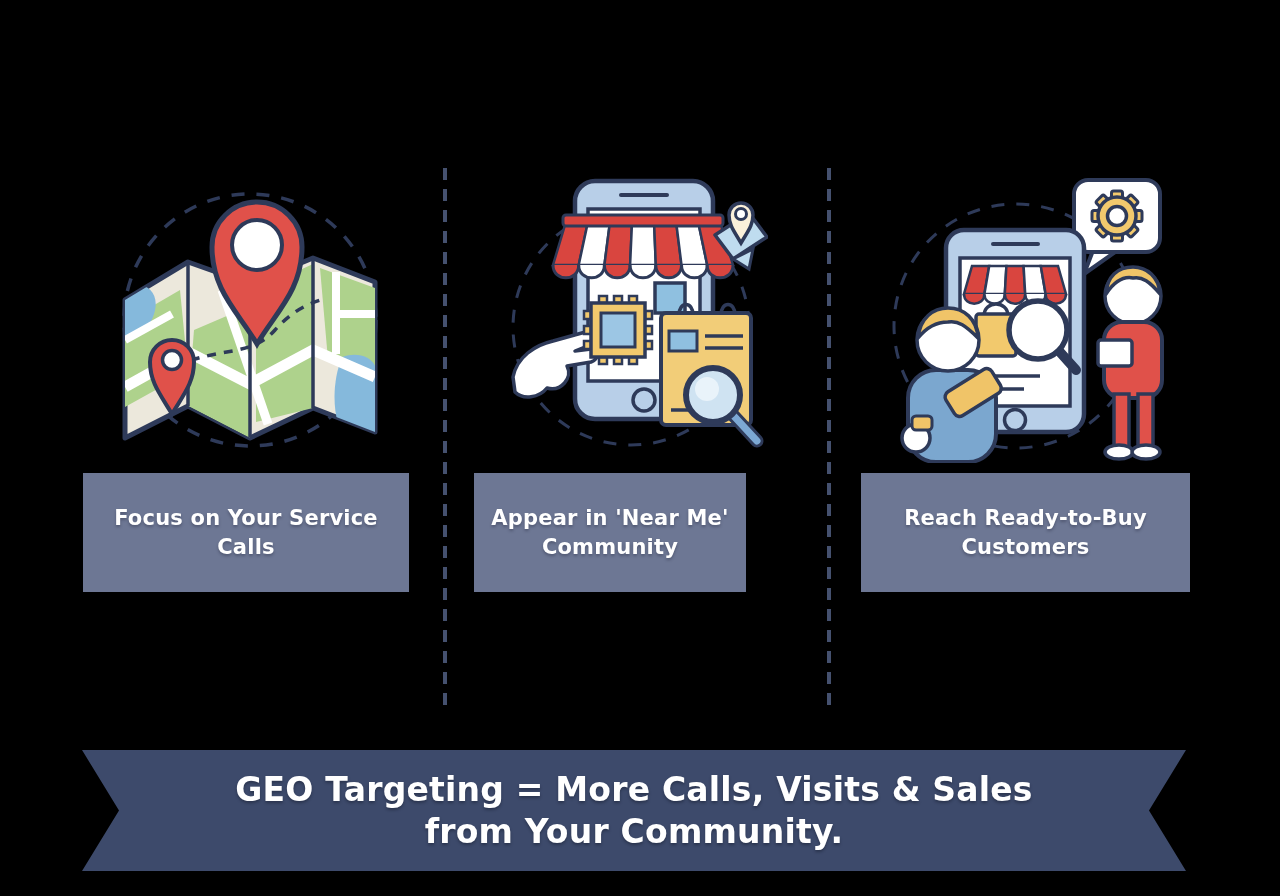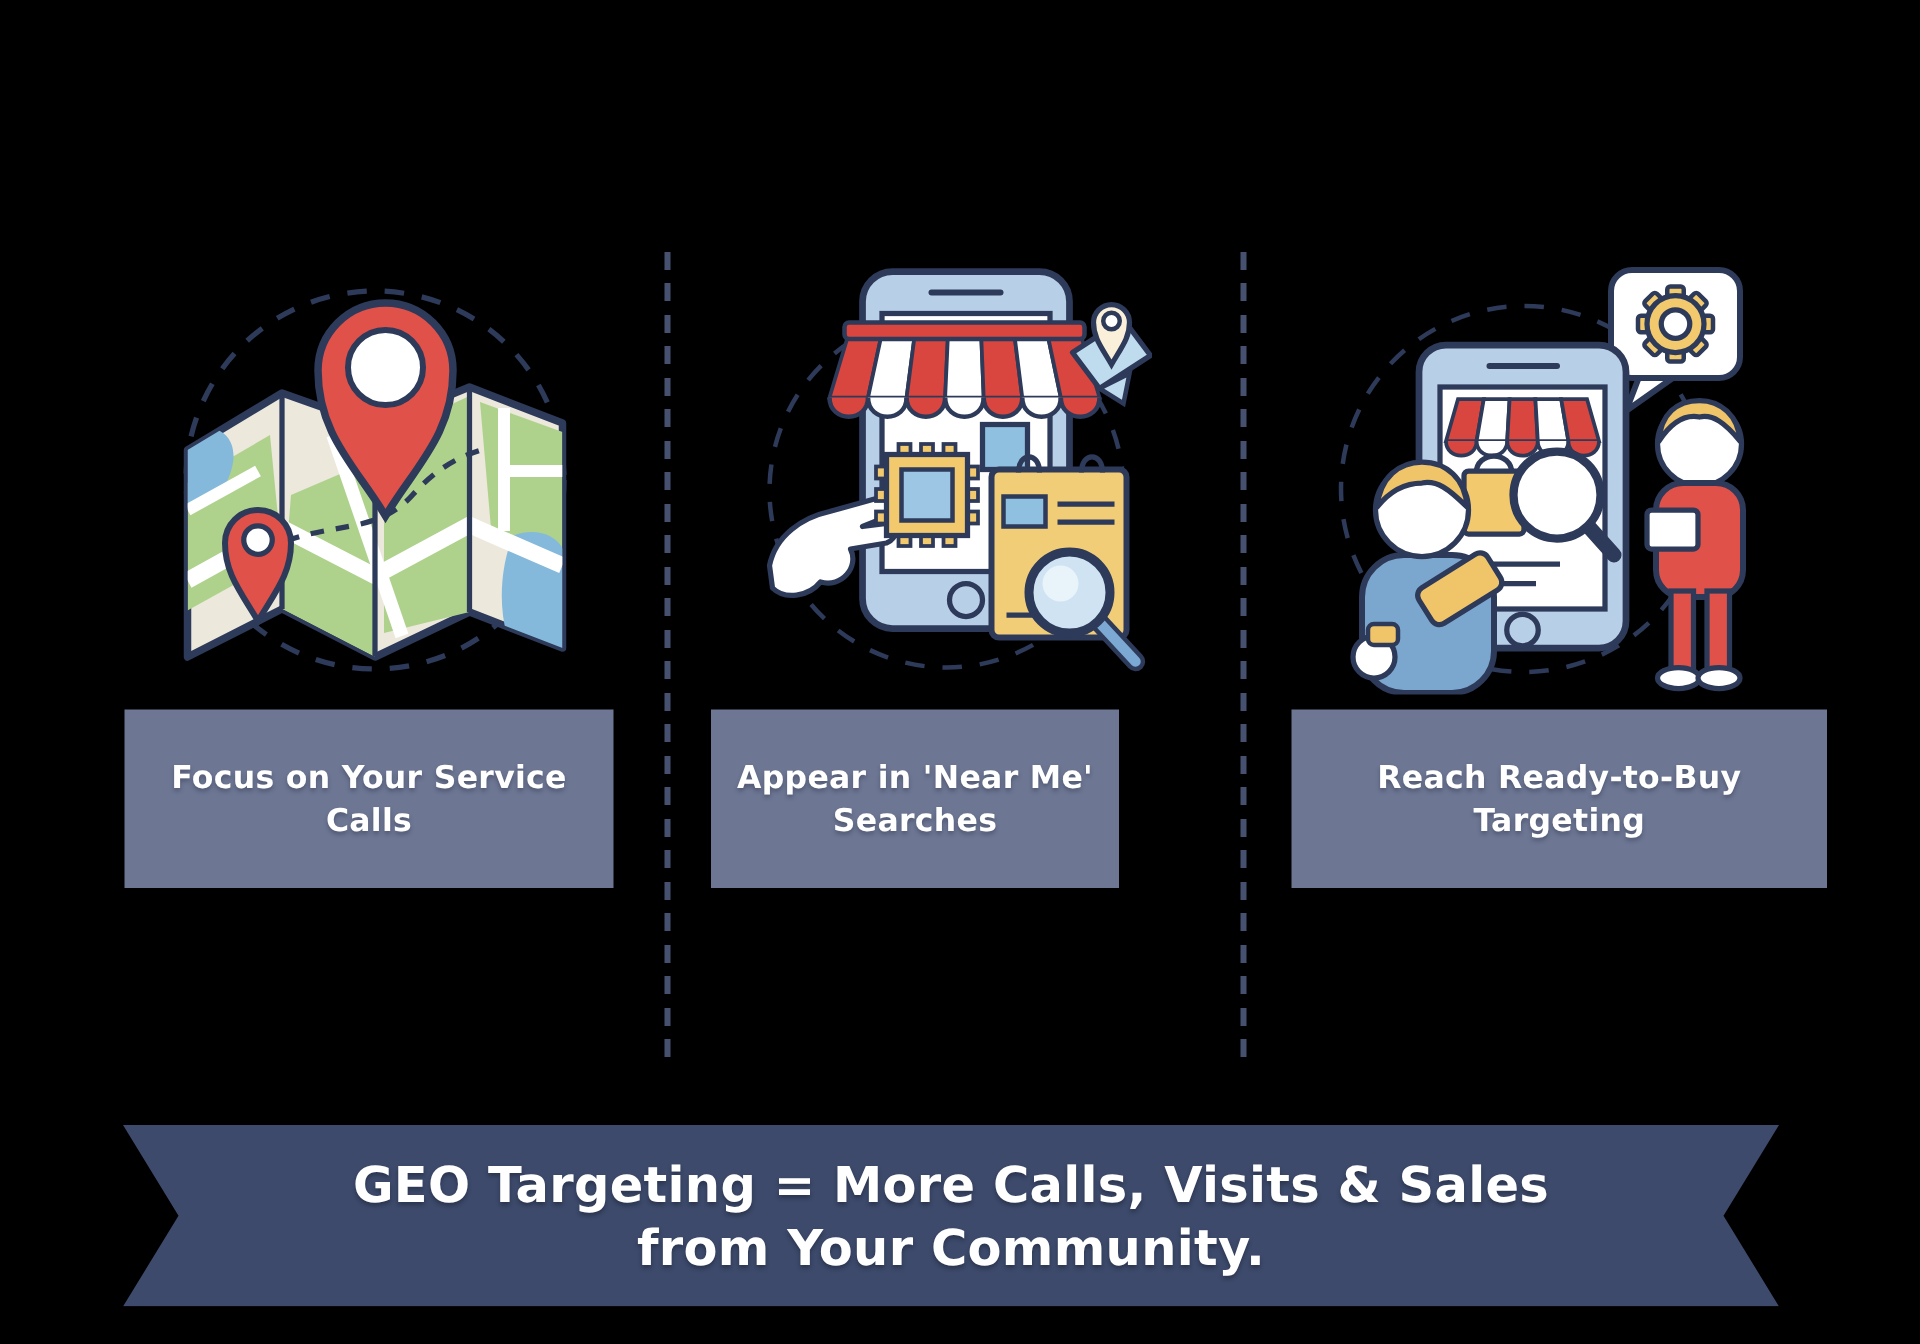--- a/index.html
+++ b/index.html
@@ -17,21 +17,21 @@
   .illus svg { display:block; }
   .caption-box {
     position:absolute; top:473px; height:119px; background:#6d7794;
     color:#ffffff; display:flex; flex-direction:column; align-items:center;
     justify-content:center; text-align:center; font-weight:800; font-size:21px;
     line-height:1.35; letter-spacing:.2px;
     text-shadow:0 2px 3px rgba(25,30,48,.35);
   }
   .caption-box.c1 { left:83px;  width:326px; }
   .caption-box.c2 { left:474px; width:272px; }
-  .caption-box.c3 { left:861px; width:357px;text-align:right; }
+  .caption-box.c3 { left:861px; width:329px;text-align:right; }
   .ribbon {
     position:absolute; left:82px; top:750px; width:1104px; height:121px;
     background:#3d4a6b;
     -webkit-clip-path:polygon(0 0,100% 0,calc(100% - 37px) 50%,100% 100%,0 100%,37px 50%);
     clip-path:polygon(0 0,100% 0,calc(100% - 37px) 50%,100% 100%,0 100%,37px 50%);
     display:flex; flex-direction:column; align-items:center; justify-content:center;
     color:#ffffff; font-weight:800; font-size:33px; line-height:1.27;
     text-shadow:0 2px 3px rgba(15,20,35,.4); letter-spacing:.2px;
   }
 </style>
@@ -244,25 +244,25 @@
       </g>
     </svg>
   </div>
 
   <div class="caption-box c1">
     <span>Focus on Your Service</span>
     <span>Calls</span>
   </div>
   <div class="caption-box c2">
     <span>Appear in 'Near Me'</span>
-    <span>Searches</span>
+    <span>Community</span>
   </div>
   <div class="caption-box c3">
     <span>Reach Ready-to-Buy</span>
-    <span>Targeting</span>
+    <span>Customers</span>
   </div>
 
   <div class="ribbon">
     <span>GEO Targeting = More Calls, Visits &amp; Sales</span>
     <span>from Your Community.</span>
   </div>
 
 </div>
 
 </body></html>

